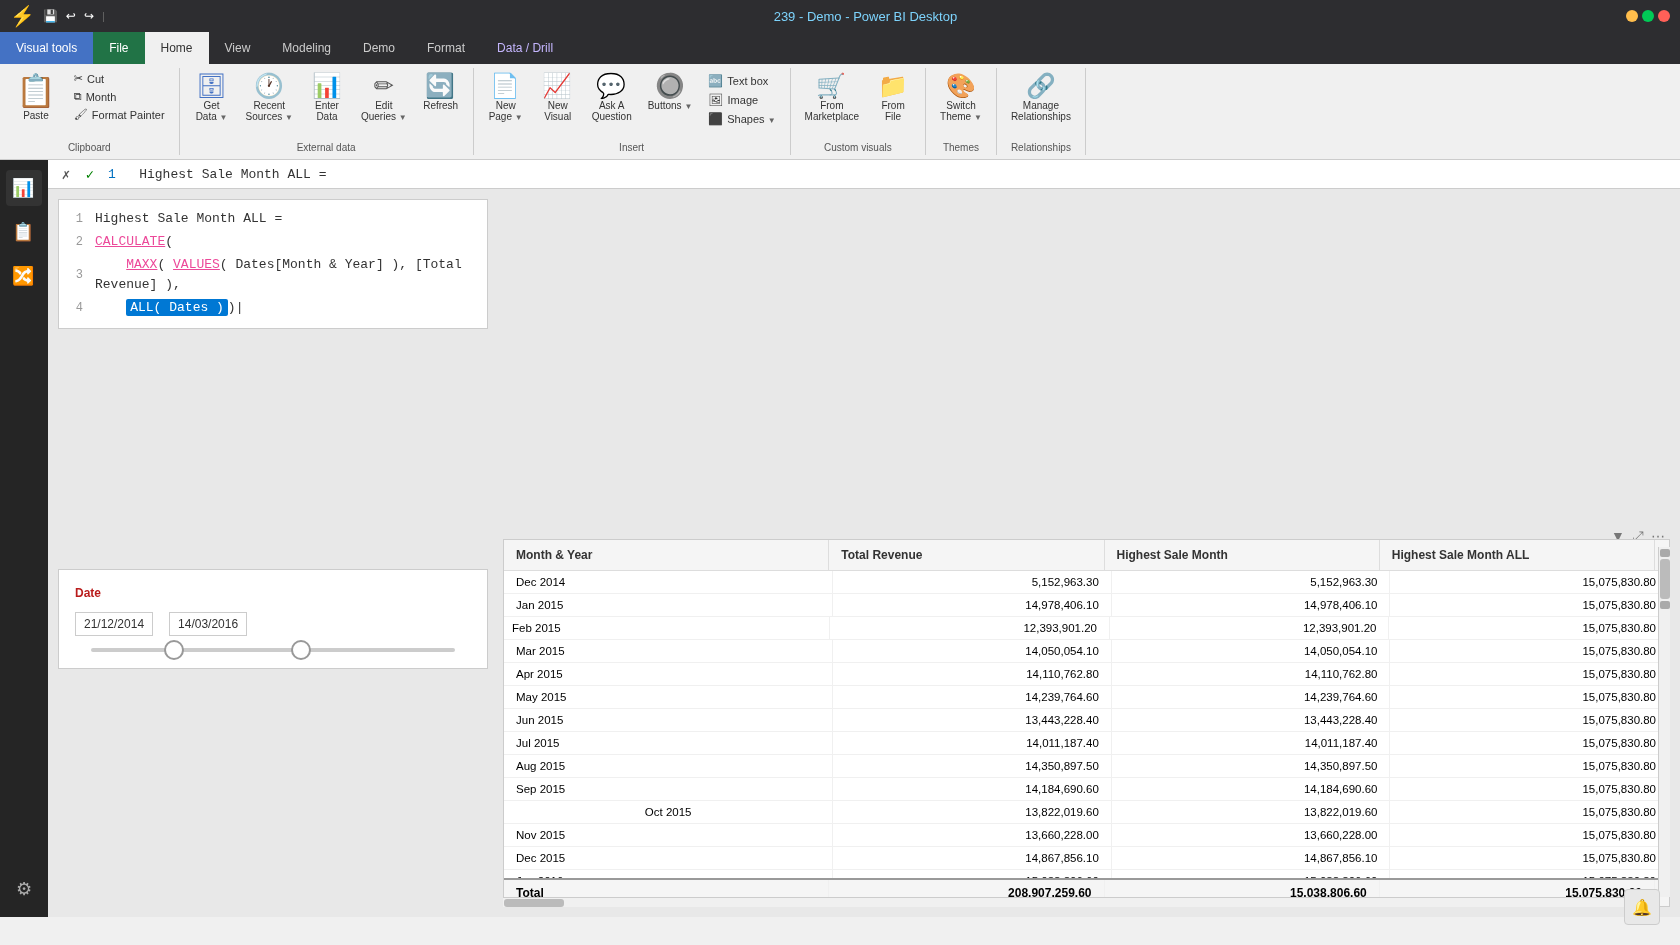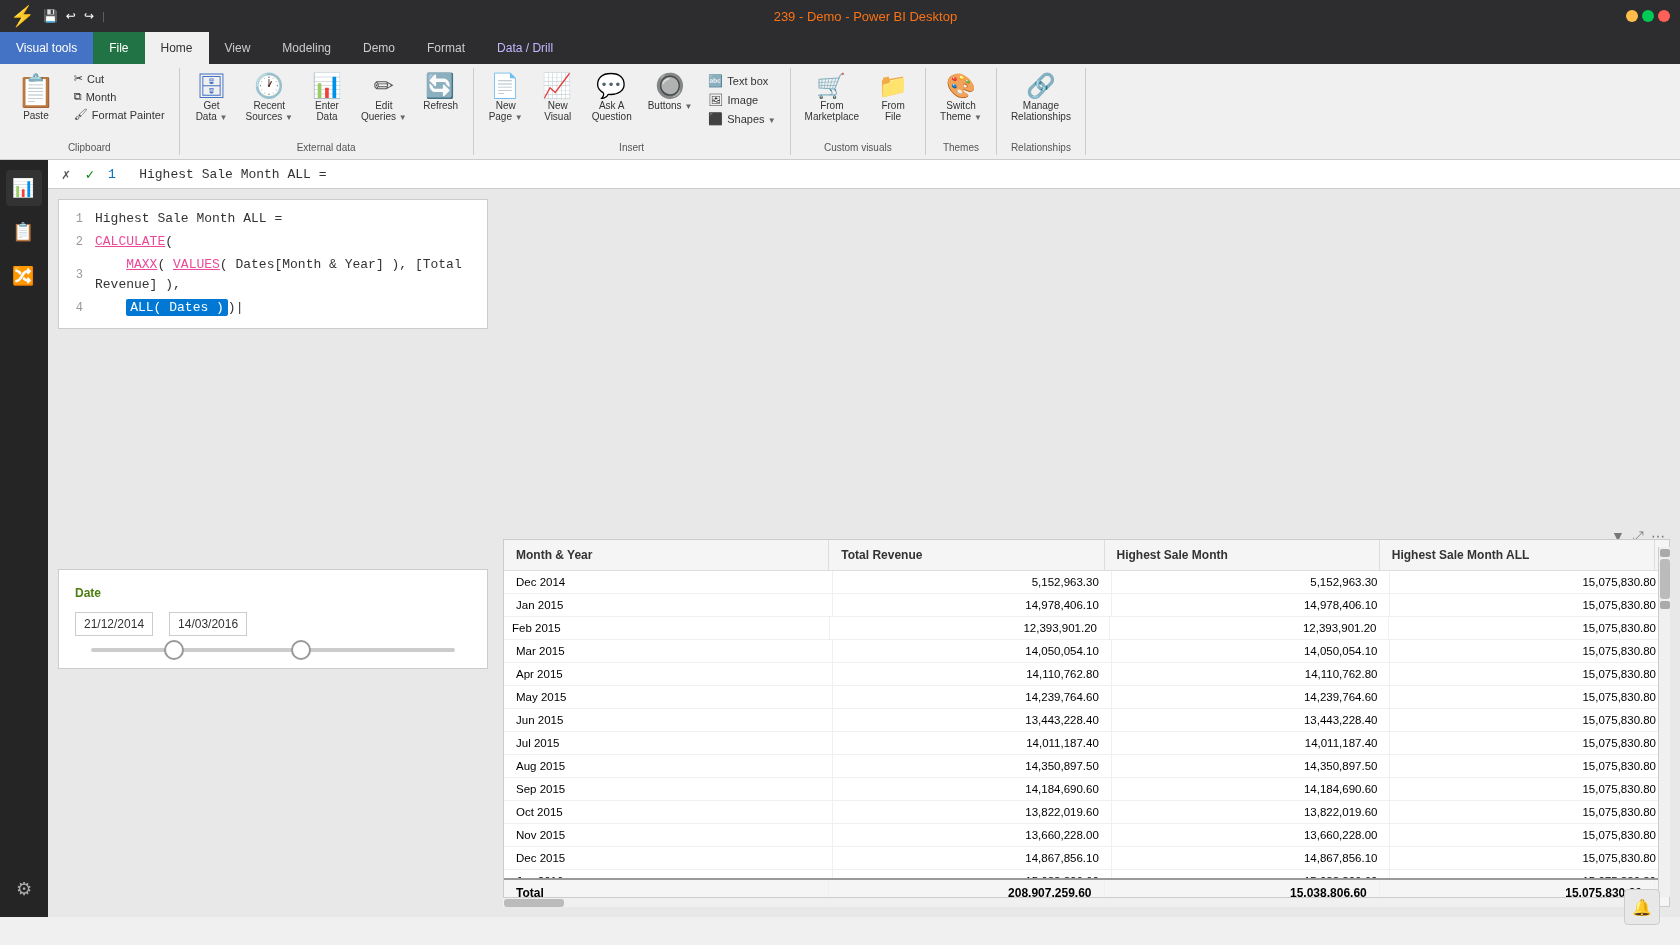--- a/index.html
+++ b/index.html
@@ -9,21 +9,21 @@
     #title-bar {
       height: 32px;
       background: #2d2d30;
       display: flex;
       align-items: center;
       justify-content: space-between;
       padding: 0 10px;
       color: white;
     }
     #title-bar .left { display: flex; align-items: center; gap: 8px; }
-    #title-bar .title { flex: 1; text-align: center; font-size: 13px; color: #f97316; }
+    #title-bar .title { flex: 1; text-align: center; font-size: 13px; color: #7dd3fc; }
     #title-bar .window-controls { display: flex; gap: 4px; }
     #title-bar .window-controls span { width: 12px; height: 12px; border-radius: 50%; display: inline-block; cursor: pointer; }
     .wc-min { background: #ffbd4c; }
     .wc-max { background: #00ca56; }
     .wc-close { background: #ff6058; }
     .ribbon-tab {
       padding: 0 16px;
       display: flex;
       align-items: center;
       color: white;
@@ -214,21 +214,21 @@
     
     #date-slicer {
       position: absolute;
       top: 380px;
       left: 10px;
       background: white;
       border: 1px solid #ccc;
       width: 430px;
       padding: 16px;
     }
-    #date-slicer .slicer-label { font-size: 12px; color: #4d7c0f; margin-bottom: 12px; font-weight: 600; }
+    #date-slicer .slicer-label { font-size: 12px; color: #b91c1c; margin-bottom: 12px; font-weight: 600; }
     #date-slicer .date-inputs { display: flex; gap: 16px; margin-bottom: 12px; }
     #date-slicer .date-input {
       border: 1px solid #ccc;
       padding: 4px 8px;
       font-size: 12px;
       color: #333;
       background: white;
     }
     #date-slicer .slider-track {
       height: 4px;
@@ -609,21 +609,21 @@
               <div class="td">14,350,897.50</div>
               <div class="td">15,075,830.80</div>
             </div>
             <div class="table-row">
               <div class="td" style="flex: 1.2 1 0%; text-align: left;">Sep 2015</div>
               <div class="td">14,184,690.60</div>
               <div class="td">14,184,690.60</div>
               <div class="td">15,075,830.80</div>
             </div>
             <div class="table-row">
-              <div class="td" style="flex: 1.2 1 0%; text-align: left;">Oct 2015</div>
+              <div class="td" style="flex: 1.2 1 0%; text-align: center;">Oct 2015</div>
               <div class="td">13,822,019.60</div>
               <div class="td">13,822,019.60</div>
               <div class="td">15,075,830.80</div>
             </div>
             <div class="table-row">
               <div class="td" style="flex: 1.2 1 0%; text-align: left;">Nov 2015</div>
               <div class="td">13,660,228.00</div>
               <div class="td">13,660,228.00</div>
               <div class="td">15,075,830.80</div>
             </div>

